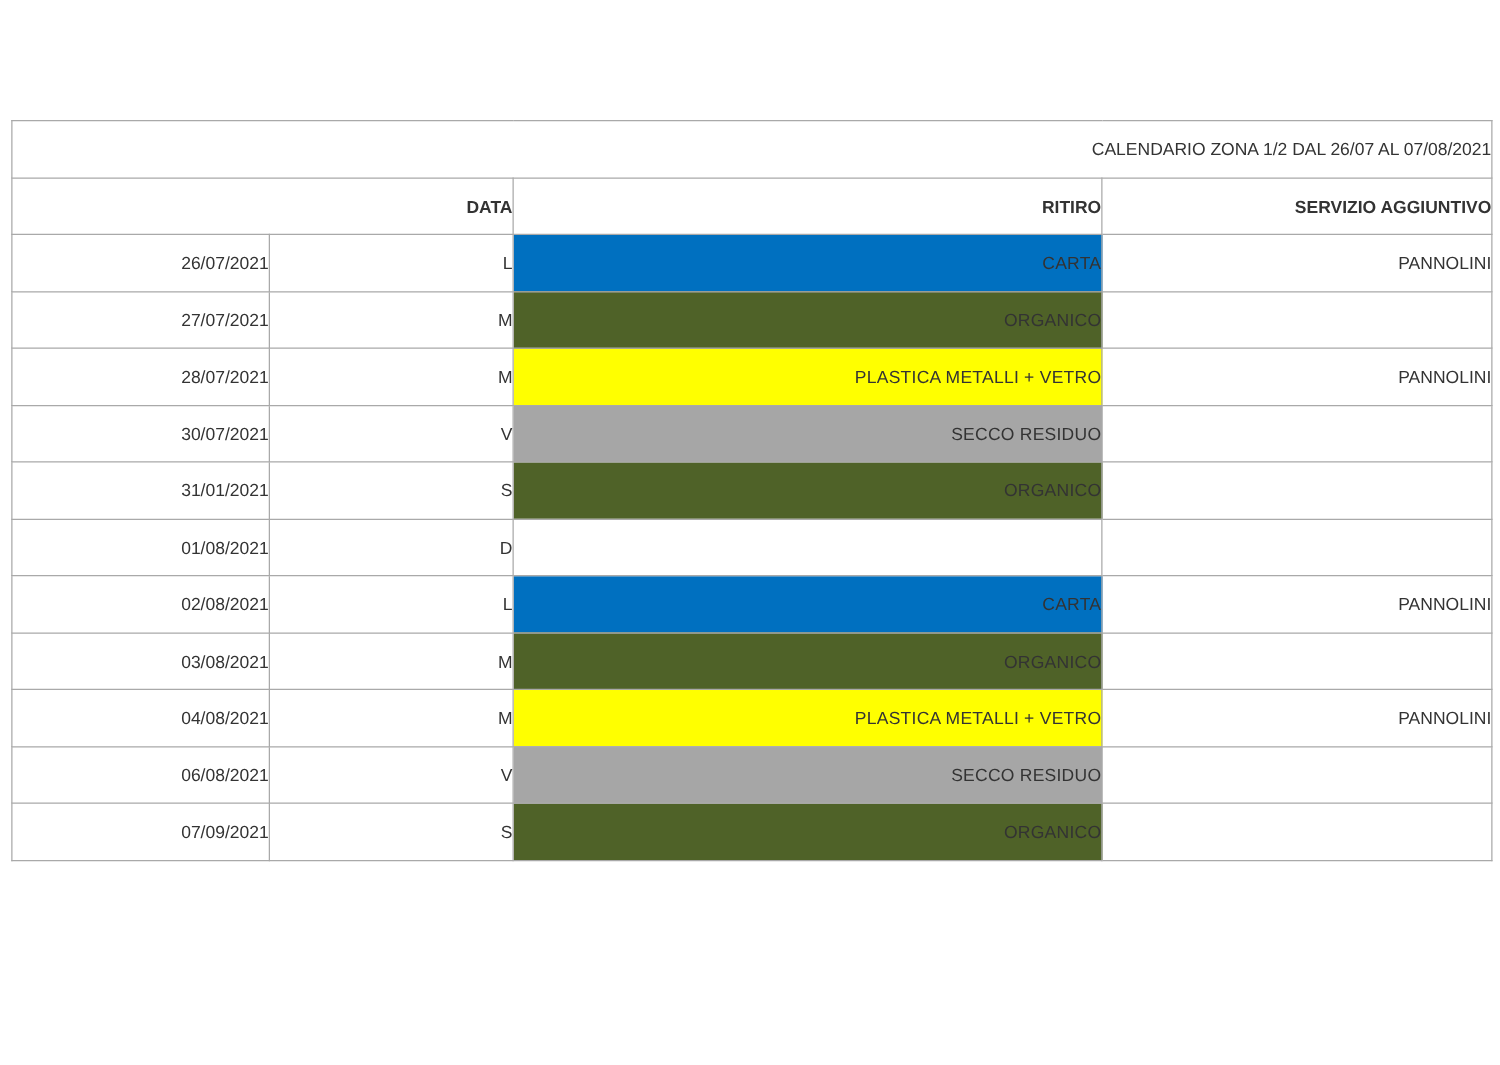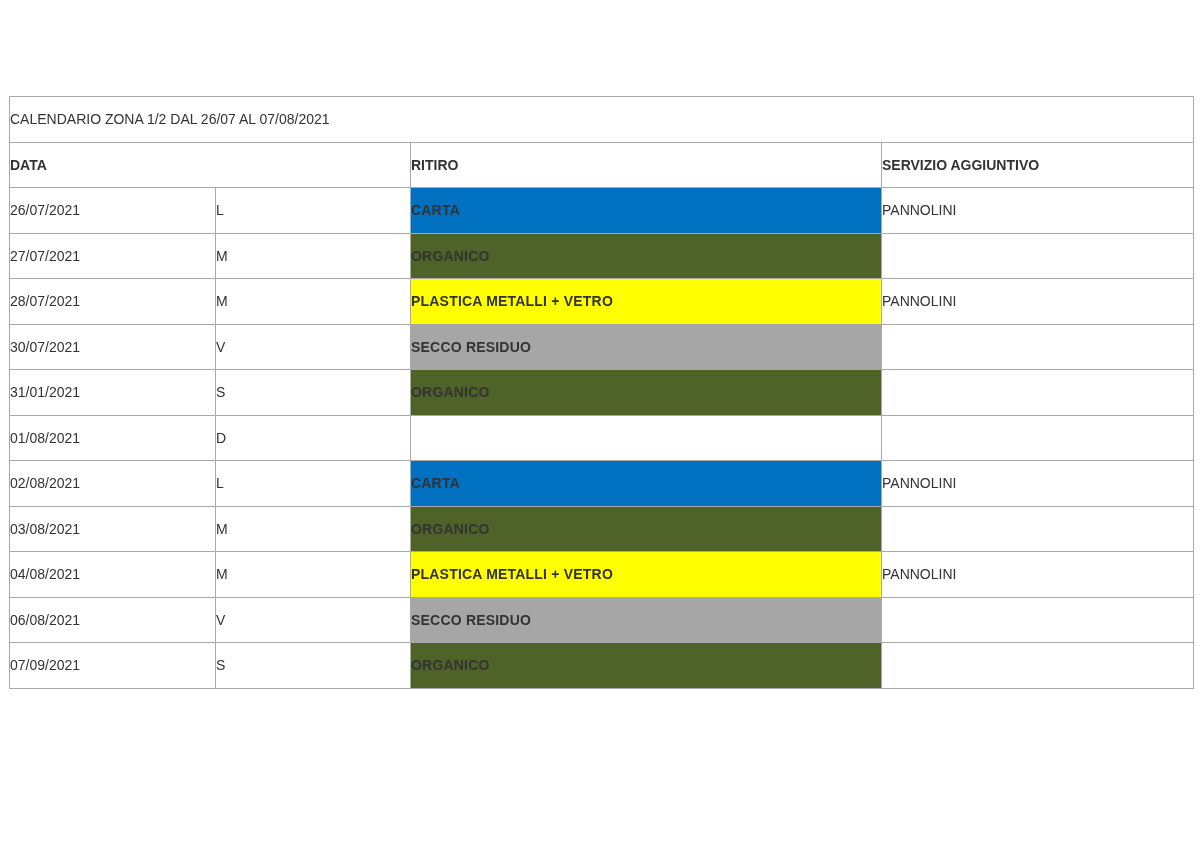--- a/index.html
+++ b/index.html
@@ -1,24 +1,24 @@
 <!DOCTYPE html>
 <html><head>
 <meta charset="utf-8">
 <style>
   html, body { margin:0; padding:0; background:#ffffff; }
   body { width:1200px; height:852px; position:relative; overflow:hidden;
          font-family:"Liberation Sans", sans-serif; color:#333; }
   table.cal { position:absolute; left:9px; top:96px; width:1184px;
               border-collapse:collapse; table-layout:fixed; }
   table.cal td { border:1.5px solid #a9a9a9; height:44.5px; padding:0;
-                 text-align:left; vertical-align:middle; font-size:14px; color:#333; }
+                 text-align:right; vertical-align:middle; font-size:14px; color:#333; }
   .title-cell { font-size:14px; }
   .hdr { font-size:14px;font-weight:bold; }
-  .ritiro { font-weight:bold; font-size:20px; color:#ffffff; letter-spacing:0.2px;margin-left:24px; }
+  .ritiro { font-weight:normal; font-size:20px; color:#ffffff; letter-spacing:0.2px;margin-left:24px; }
   .pl { color:#f4f4c8; }
 </style>
 </head>
 <body>
 
 <table class="cal">
   <colgroup>
     <col style="width:206px">
       <col style="width:195px">
       <col style="width:471px">

